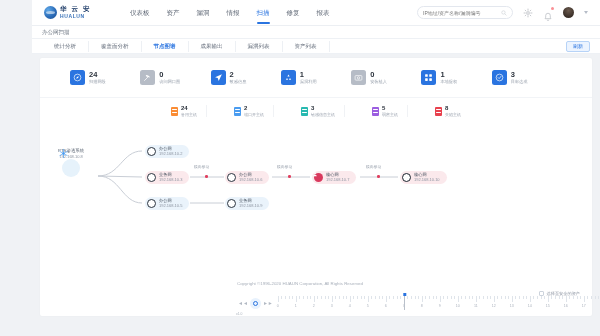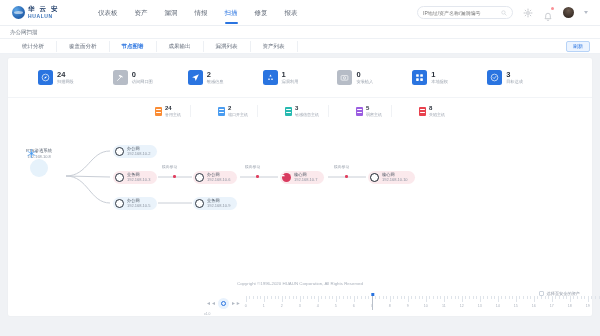--- a/index.html
+++ b/index.html
@@ -2,21 +2,21 @@
 <html><head>
 <meta charset="utf-8">
 <style>
   * { box-sizing: border-box; margin: 0; padding: 0; }
   html, body {
     width: 600px; height: 336px;
     font-family: "Liberation Sans", "DejaVu Sans", sans-serif;
     background: #f0f2f5;
     overflow: hidden;
   }
-  .app { width: 600px; height: 288px; position: relative; background: #f0f2f5; }
+  .app { width: 600px; height: 288px; position: relative; background: #f0f2f5; padding-left: 32px; }
 
   
   .header {
     height: 26px; background: #ffffff; display: flex; align-items: center;
     padding: 0 8px; border-bottom: 1px solid #eceff3; position: relative;
   }
   .logo { display: flex; align-items: center; gap: 3px; width: 78px; flex: none; padding-left: 4px; }
   .logo-mark { width: 13px; height: 13px; border-radius: 50%;
     background: radial-gradient(circle at 32% 30%, #5fa8e8 0%, #2b6cb8 55%, #1b4d8f 100%);
     position: relative; flex: none; }

